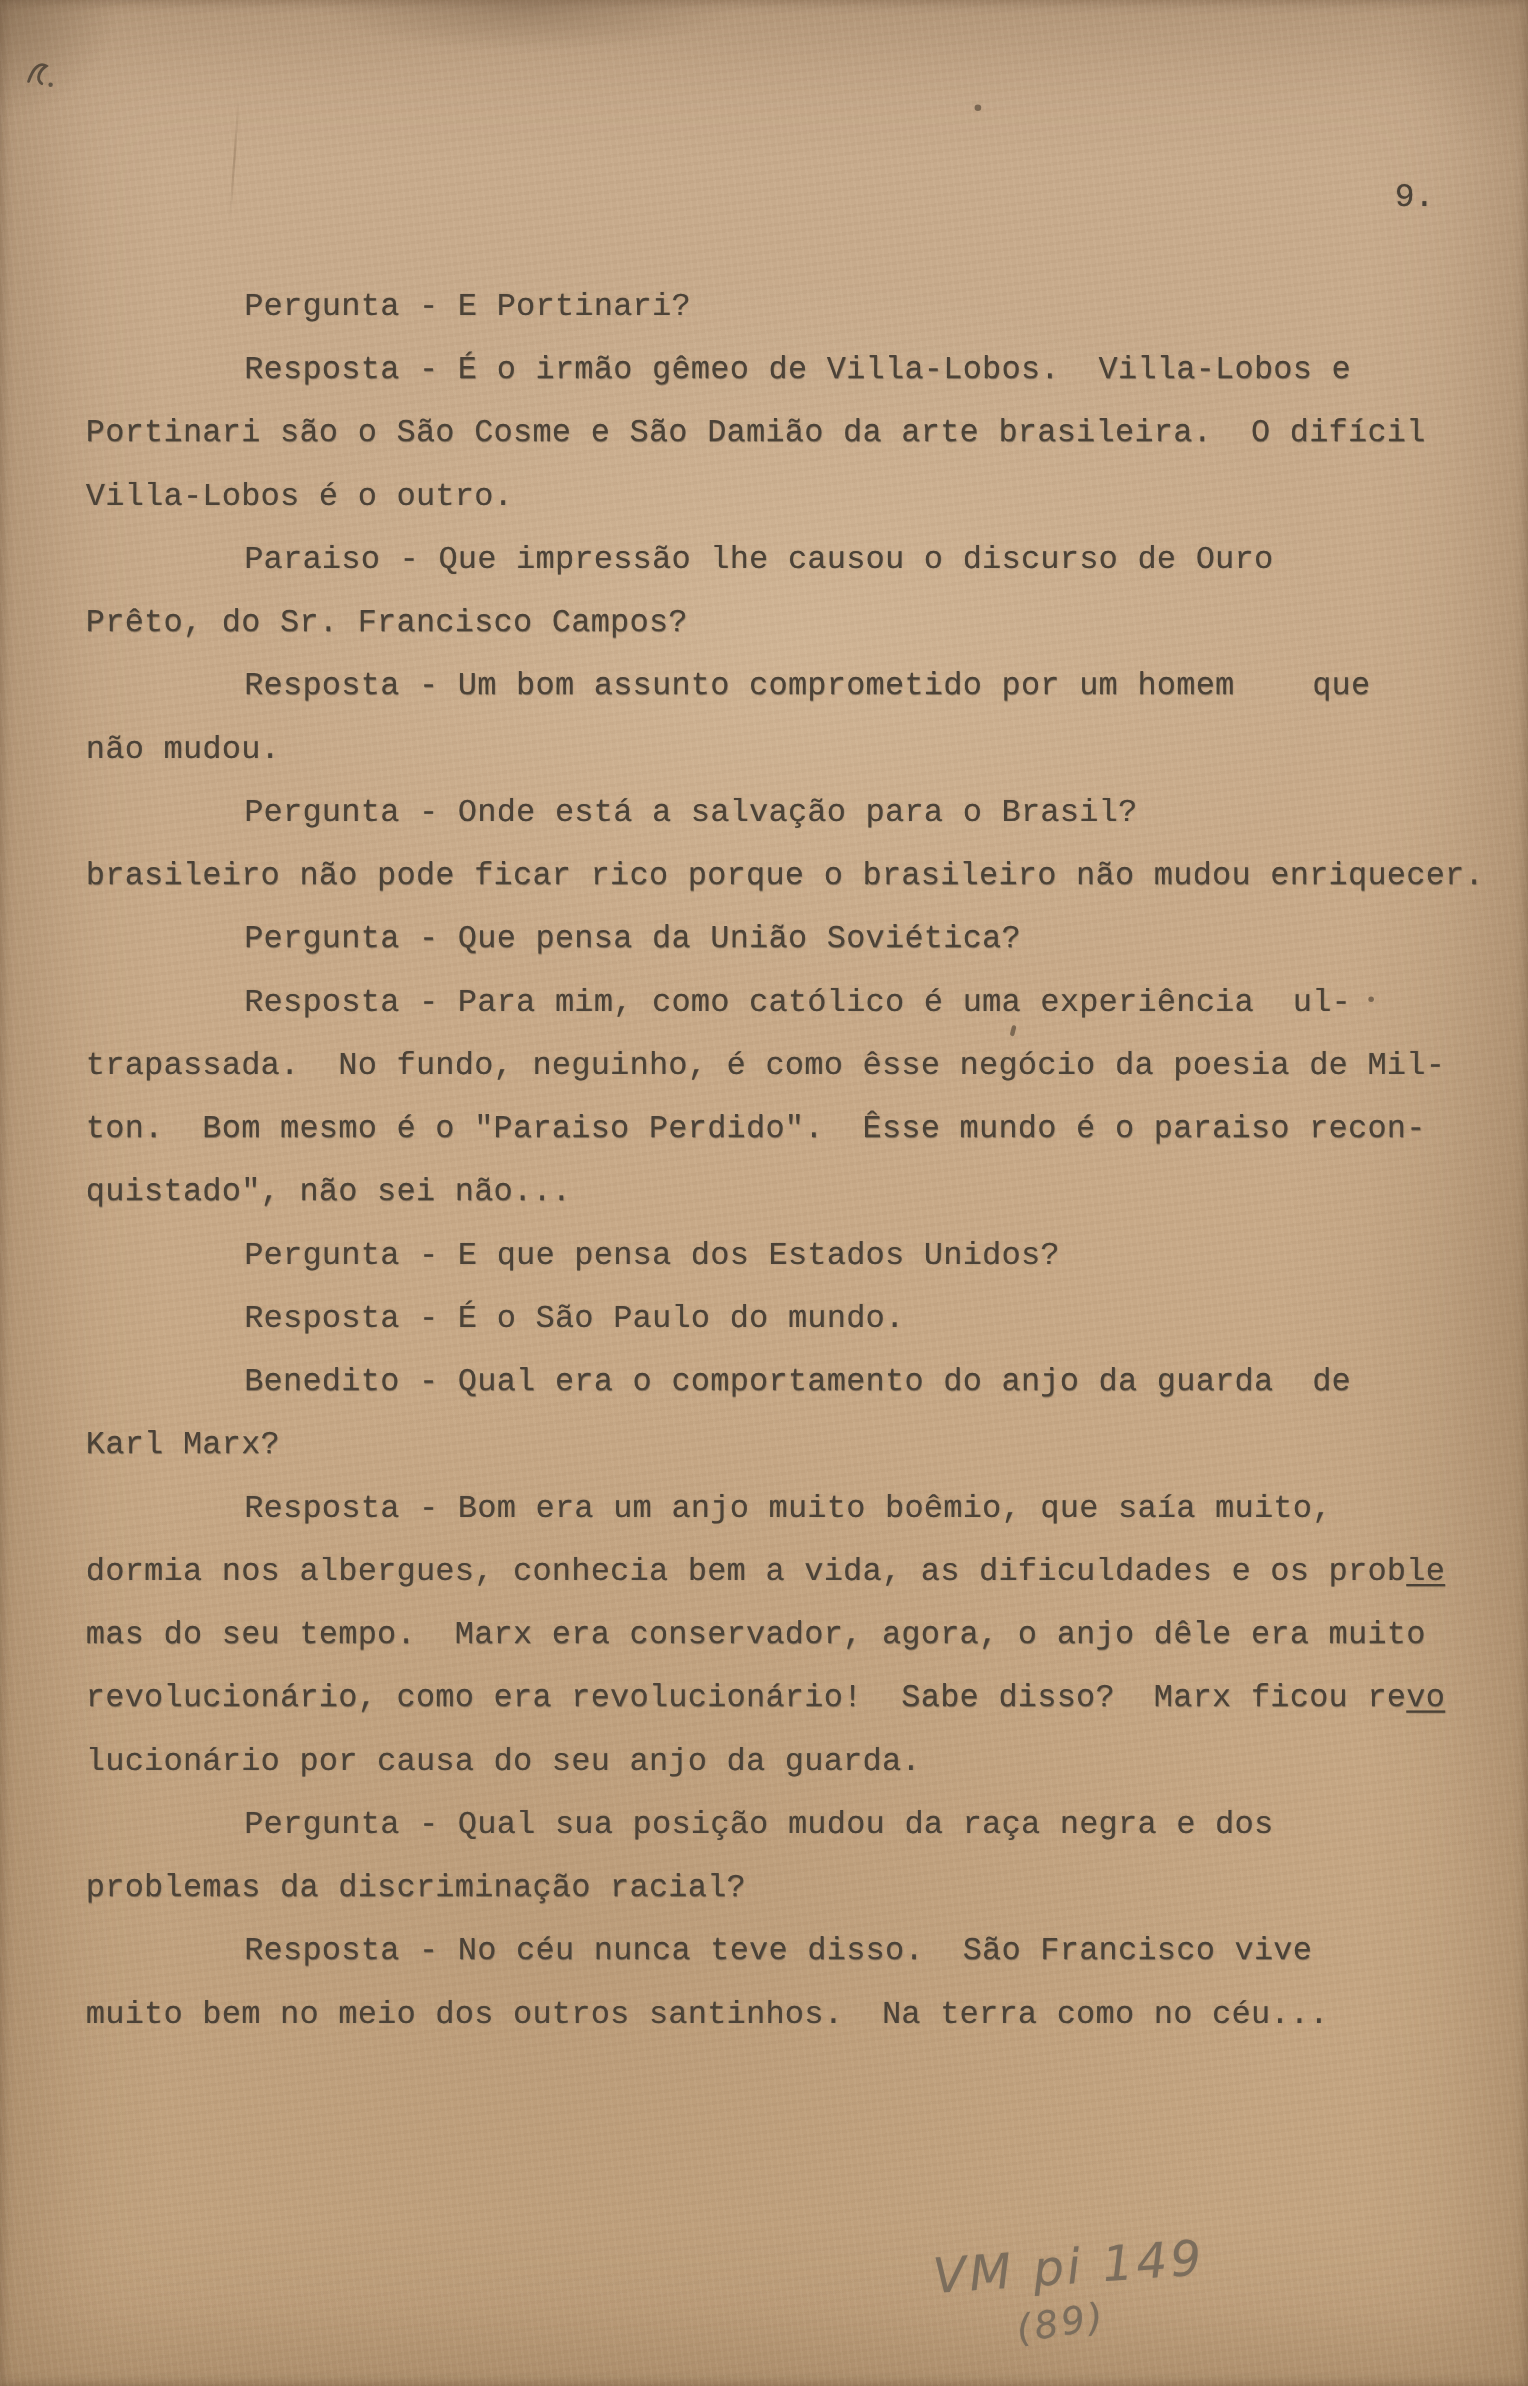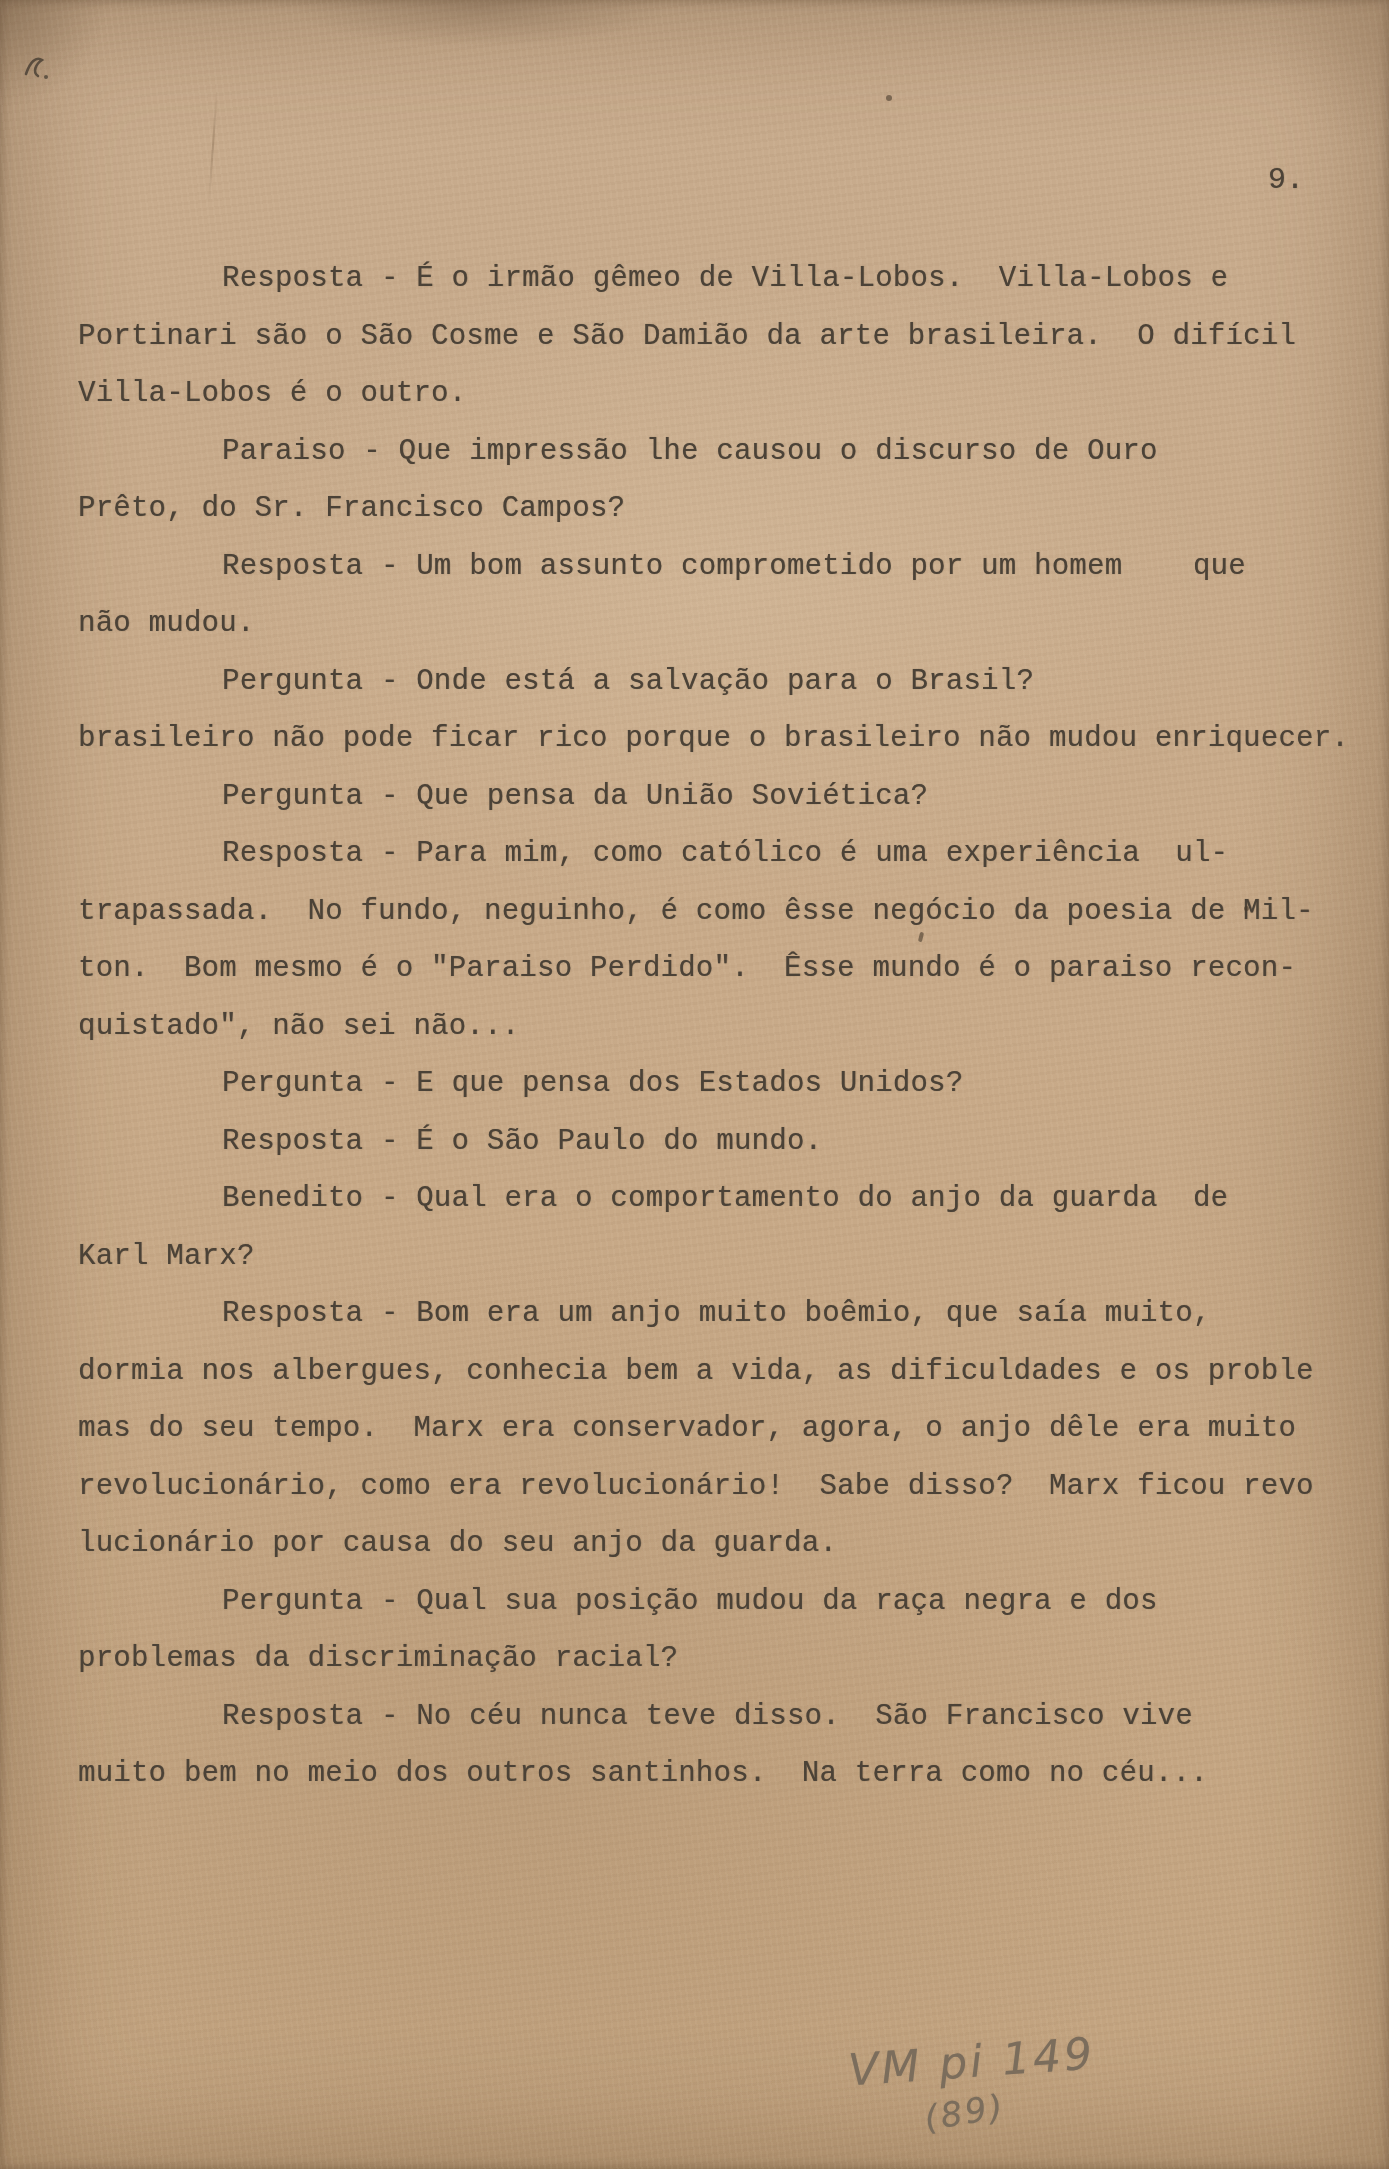--- a/index.html
+++ b/index.html
@@ -42,21 +42,21 @@
     text-shadow: 0 0 1px rgba(70,58,45,0.6);
   }
   .typescript {
     position: absolute; left: 78px; top: 250px; width: 1290px;
     font-size: 29px; line-height: 57.5px; letter-spacing: 0.25px;
     color: #4b4237;
     text-shadow: 0.4px 0.4px 0.8px rgba(70,58,45,0.55);
   }
   .line { white-space: pre; height: 57.5px; }
   .line.indent { padding-left: 144px; }
-  .u { text-underline-offset: 4px; }
+  .u { text-decoration: underline; text-underline-offset: 4px; }
   .hand {
     font-family: "DejaVu Sans", sans-serif; font-style: italic;
     color: #7b6d5c; text-shadow: 0 0 1px rgba(123,109,92,0.5);
     position: absolute; letter-spacing: 3px;
   }
   .note1 { left: 848px; top: 2036px; font-size: 44px; transform: rotate(-4deg); }
   .note2 { left: 924px; top: 2092px; font-size: 34px; transform: rotate(-9deg); }
   .speck {
     position: absolute; background: rgba(74,60,45,0.6); border-radius: 50%;
     pointer-events: none;
@@ -74,20 +74,21 @@
   <div class="crease"></div>
 
   <svg class="scribble" width="42" height="36" viewBox="0 0 42 36">
     <path d="M6 24 C10 12, 16 6, 22 10 C16 14, 12 22, 18 26" fill="none" stroke="#3f372e" stroke-width="2.6" stroke-linecap="round" opacity="0.75"></path>
     <circle cx="26" cy="27" r="2" fill="#3f372e" opacity="0.7"></circle>
   </svg>
 
   <div class="page-number">9.</div>
 
   <div class="typescript">
+      <div class="line indent">Pergunta - E Portinari?</div>
       <div class="line indent">Resposta - É o irmão gêmeo de Villa-Lobos.  Villa-Lobos e</div>
       <div class="line">Portinari são o São Cosme e São Damião da arte brasileira.  O difícil</div>
       <div class="line">Villa-Lobos é o outro.</div>
       <div class="line indent">Paraiso - Que impressão lhe causou o discurso de Ouro</div>
       <div class="line">Prêto, do Sr. Francisco Campos?</div>
       <div class="line indent">Resposta - Um bom assunto comprometido por um homem    que</div>
       <div class="line">não mudou.</div>
       <div class="line indent">Pergunta - Onde está a salvação para o Brasil?</div>
       <div class="line">brasileiro não pode ficar rico porque o brasileiro não mudou enriquecer.</div>
       <div class="line indent">Pergunta - Que pensa da União Soviética?</div>

